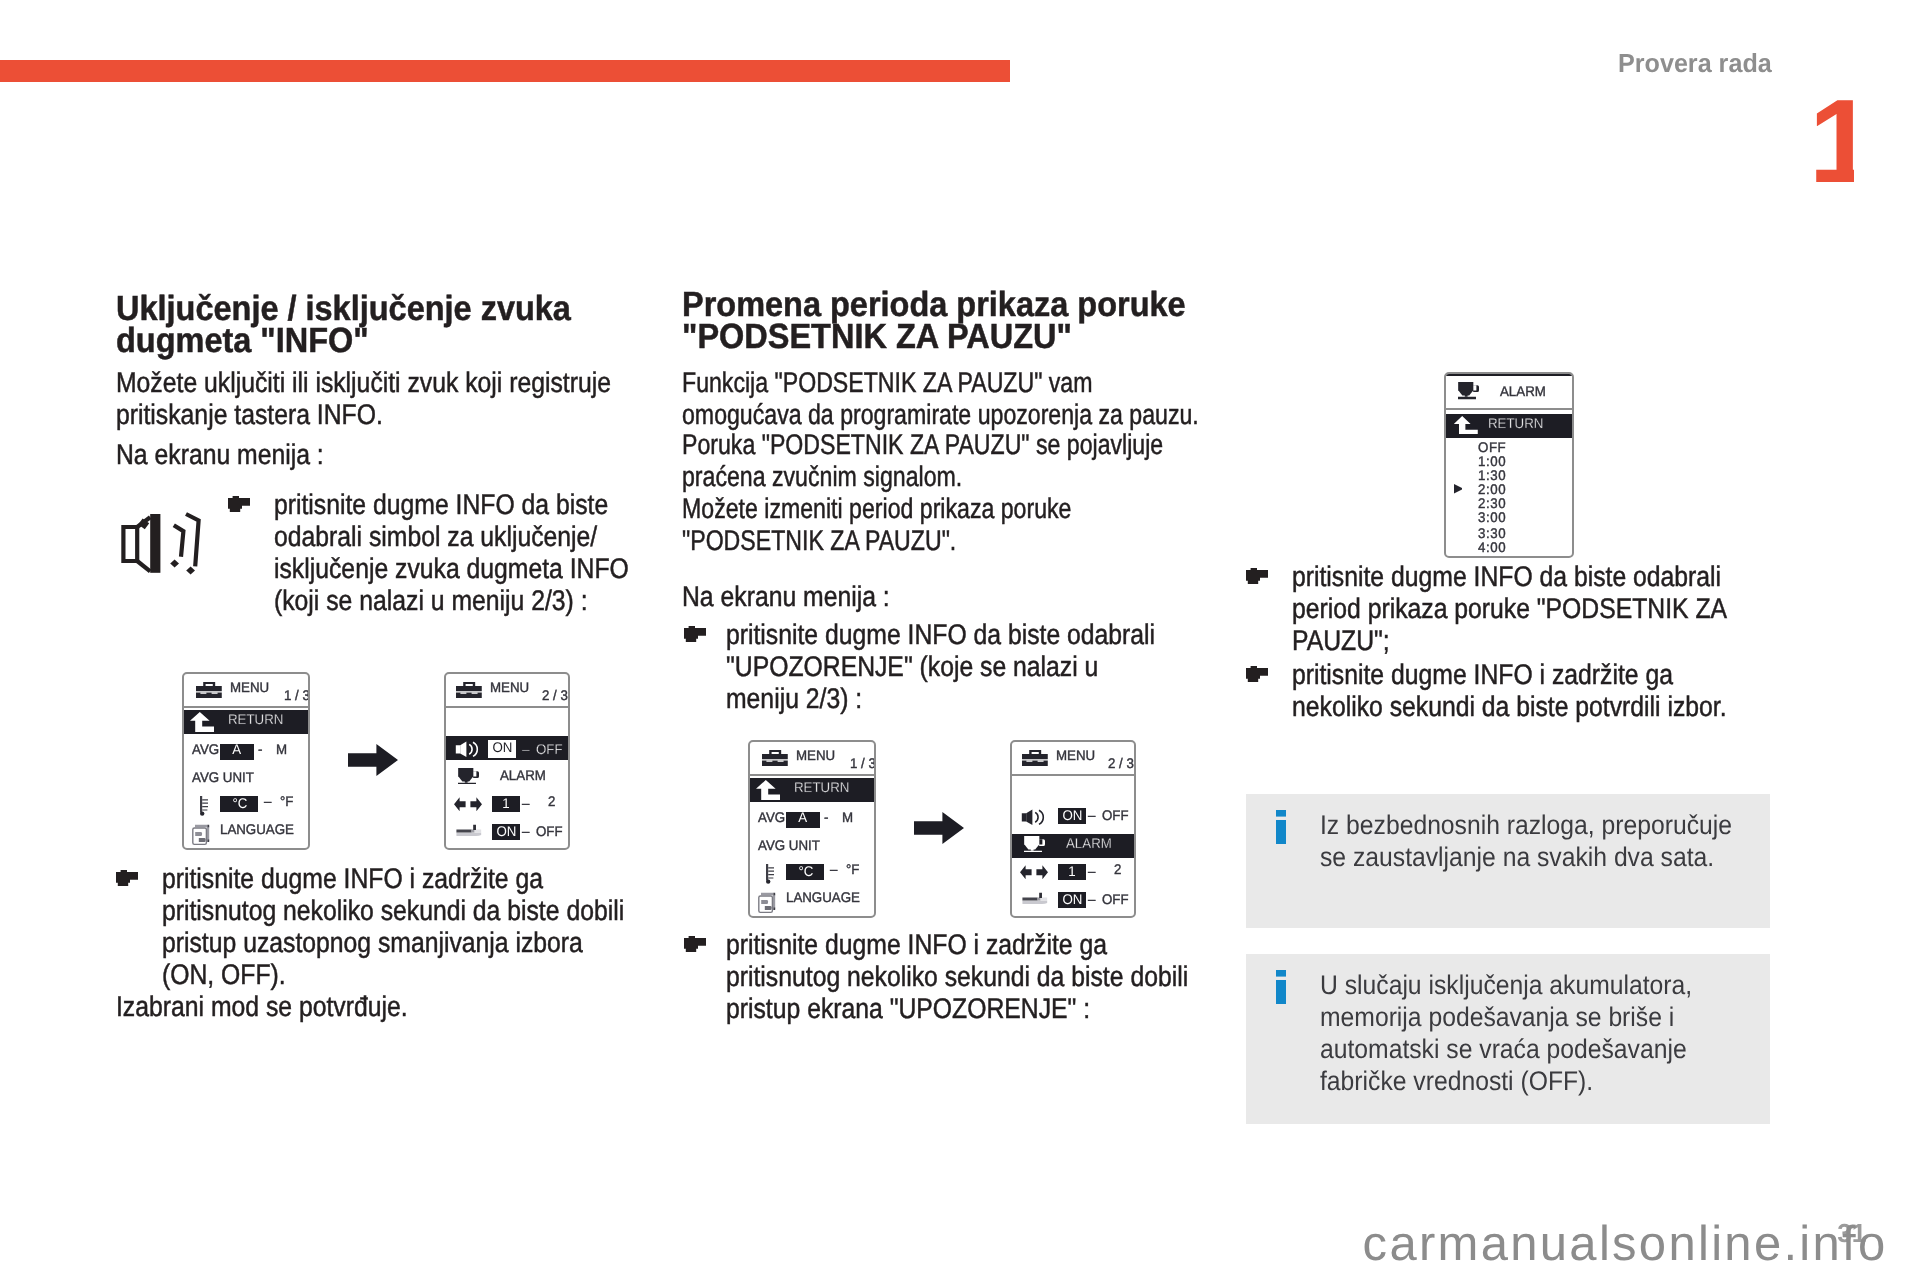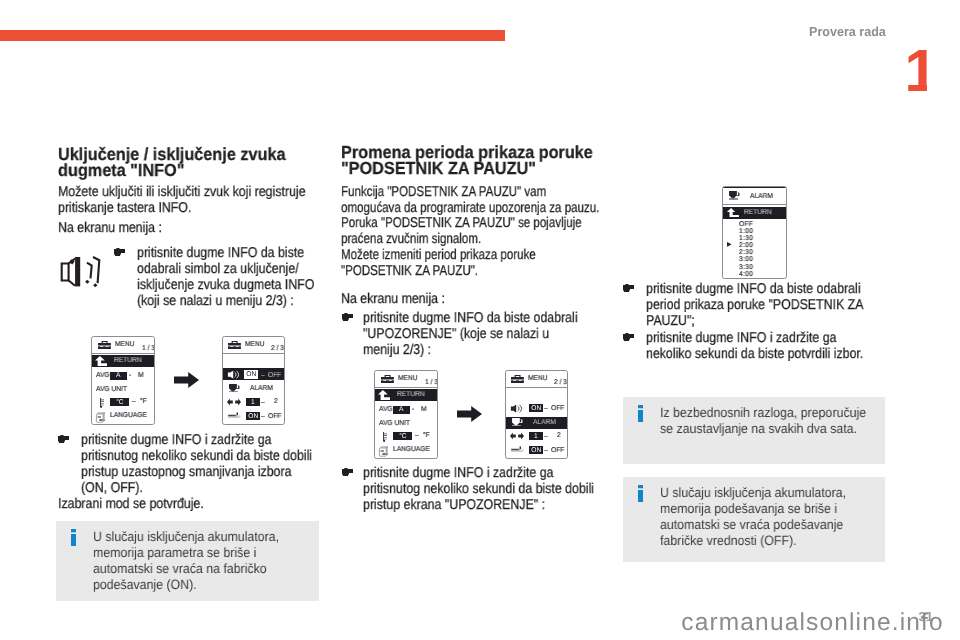--- a/index.html
+++ b/index.html
@@ -194,27 +194,20 @@
         <path d="M86,4 h14 v26 h-14 z" fill="#2e2e36"></path>
       </svg>
       <div class="chip" style="left:22.85px;top:74.8px;width:13.55px;height:8.1px;">
           <span>ON</span>
         </div>
       <div class="lbl" style="left:37.8px;top:75.8px;">–</div>
       <div class="lbl" style="left:45.6px;top:75.6px;">OFF</div>
     </div>
   </div>
 
-  <div class="abs infobox" id="info1" style="left:56px;top:521px;width:262.5px;height:79.5px;">
-    <svg class="ic" style="left:14.7px;top:8.1px;" width="5.3" height="17.2" viewBox="0 0 53 172">
-      <rect x="0" y="0" width="53" height="33" fill="#1187c9"></rect>
-      <rect x="0" y="50" width="53" height="122" fill="#1187c9"></rect>
-    </svg>
-    <div class="txt" style="left:37.1px;top:7.5px;">U slučaju isključenja akumulatora, memorija parametra se briše i automatski se vraća na fabričko podešavanje (ON).</div>
-  </div>
 
   <div class="abs col2" style="left:340.9px;top:0;">
     <div class="abs sq h2" style="left:0;top:144.1px;width:280px;">Promena perioda prikaza poruke "PODSETNIK ZA PAUZU"</div>
     <div class="abs sq body c2w" style="left:0;top:183.6px;">Funkcija "PODSETNIK ZA PAUZU" vam omogućava da programirate upozorenja za pauzu.</div>
     <div class="abs sq body c2w" style="left:0;top:215.3px;">Poruka "PODSETNIK ZA PAUZU" se pojavljuje praćena zvučnim signalom.</div>
     <div class="abs sq body c2w" style="left:0;top:247.1px;">Možete izmeniti period prikaza poruke "PODSETNIK ZA PAUZU".</div>
     <div class="abs sq body" style="left:0;top:291.2px;">Na ekranu menija :</div>
 
     <div class="abs" style="left:1.5px;top:309.5px;">
       <span class="abs bullet-hand"><svg viewBox="0 0 11 9" width="11" height="9">

